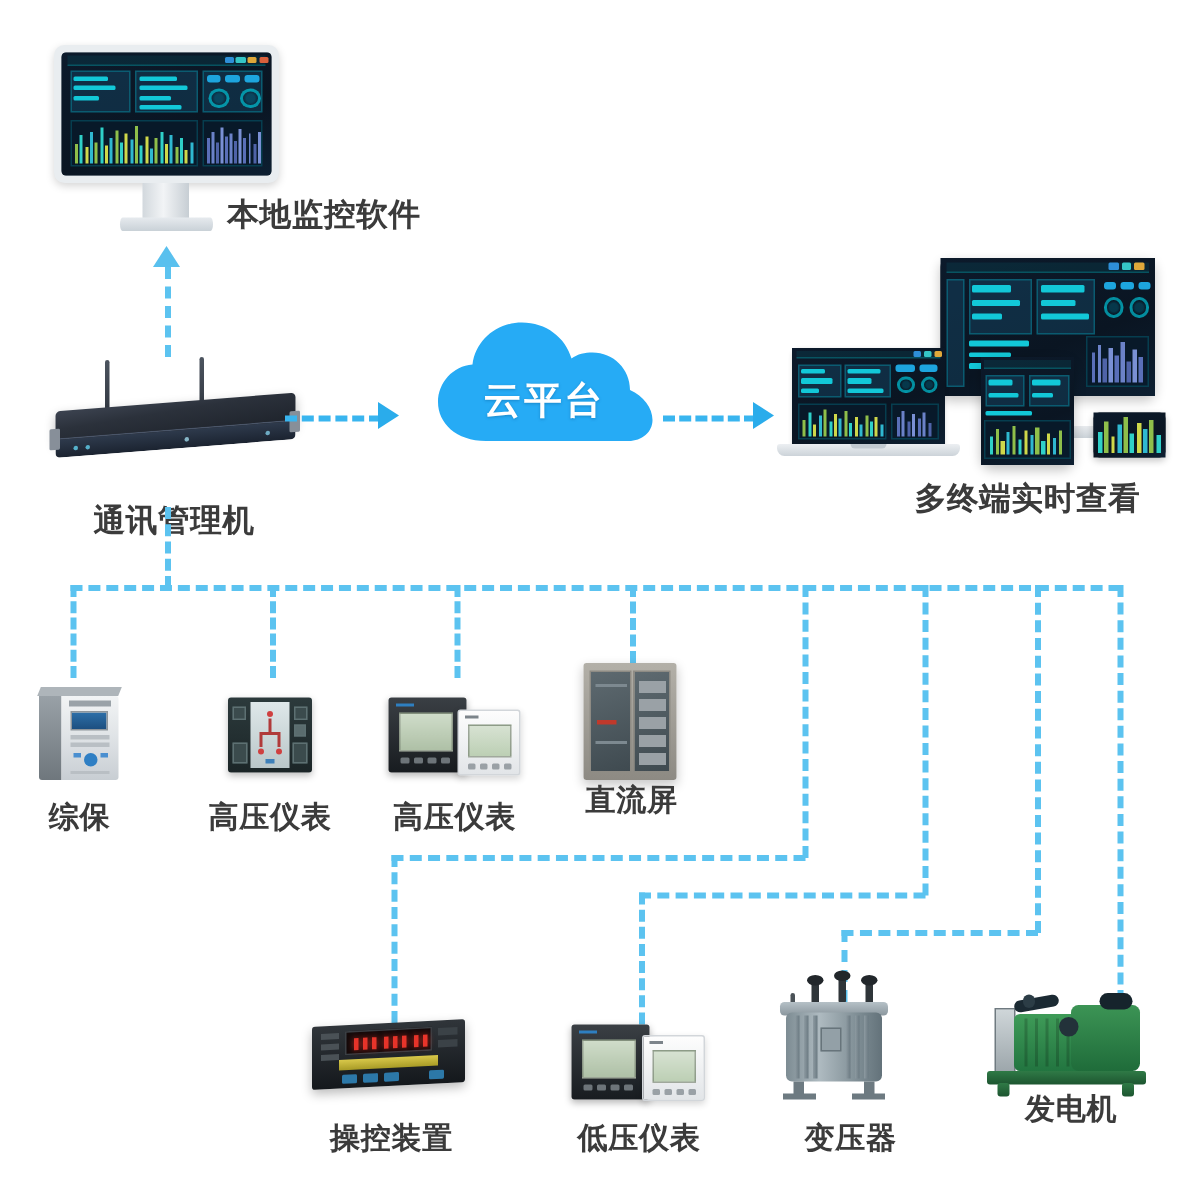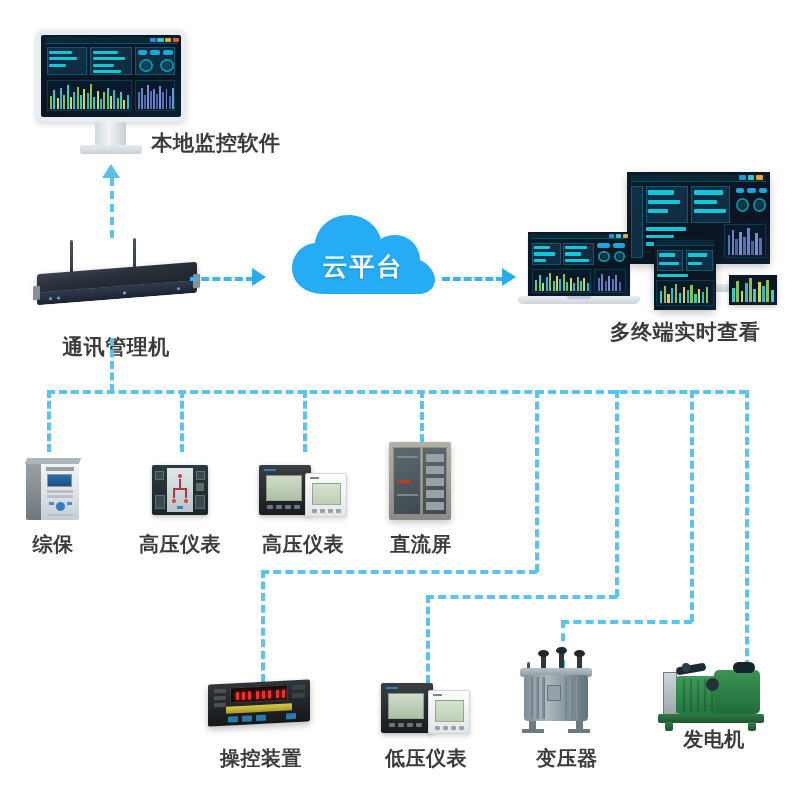--- a/index.html
+++ b/index.html
@@ -521,21 +521,21 @@
         <div class="dc-shelf" style="left:3px; top:46px; width:21px; height:2px; background:#7d8990;"></div>
       </div>
       <div class="dc-door" style="left:33px; top:5px; width:25px; height:68px;">
         <div class="dc-shelf" style="left:3px; top:6px; width:18px; height:8px;"></div>
         <div class="dc-shelf" style="left:3px; top:18px; width:18px; height:8px;"></div>
         <div class="dc-shelf" style="left:3px; top:30px; width:18px; height:8px;"></div>
         <div class="dc-shelf" style="left:3px; top:42px; width:18px; height:8px;"></div>
         <div class="dc-shelf" style="left:3px; top:54px; width:18px; height:8px;"></div>
       </div>
     </div>
-    <div class="lbl mid" style="left:421px; top:531px;text-align:center;">直流屏</div>
+    <div class="lbl mid" style="left:421px; top:520px;text-align:center;">直流屏</div>
   </div>
 
   <div>
     <div class="wt-body" style="left:208px; top:682px; width:102px; height:42px; transform:skewY(-3deg);">
       <div class="wt-slot" style="left:6px; top:5px; width:12px; height:4px;"></div>
       <div class="wt-slot" style="left:6px; top:12px; width:12px; height:4px;"></div>
       <div class="wt-slot" style="left:6px; top:19px; width:12px; height:4px;"></div>
       <div class="wt-led" style="left:22px; top:4px; width:58px; height:16px;">
         <div class="wt-digit" style="left:5px; top:4px; width:3px; height:8px;"></div>
         <div class="wt-digit" style="left:11px; top:4px; width:3px; height:8px;"></div>

